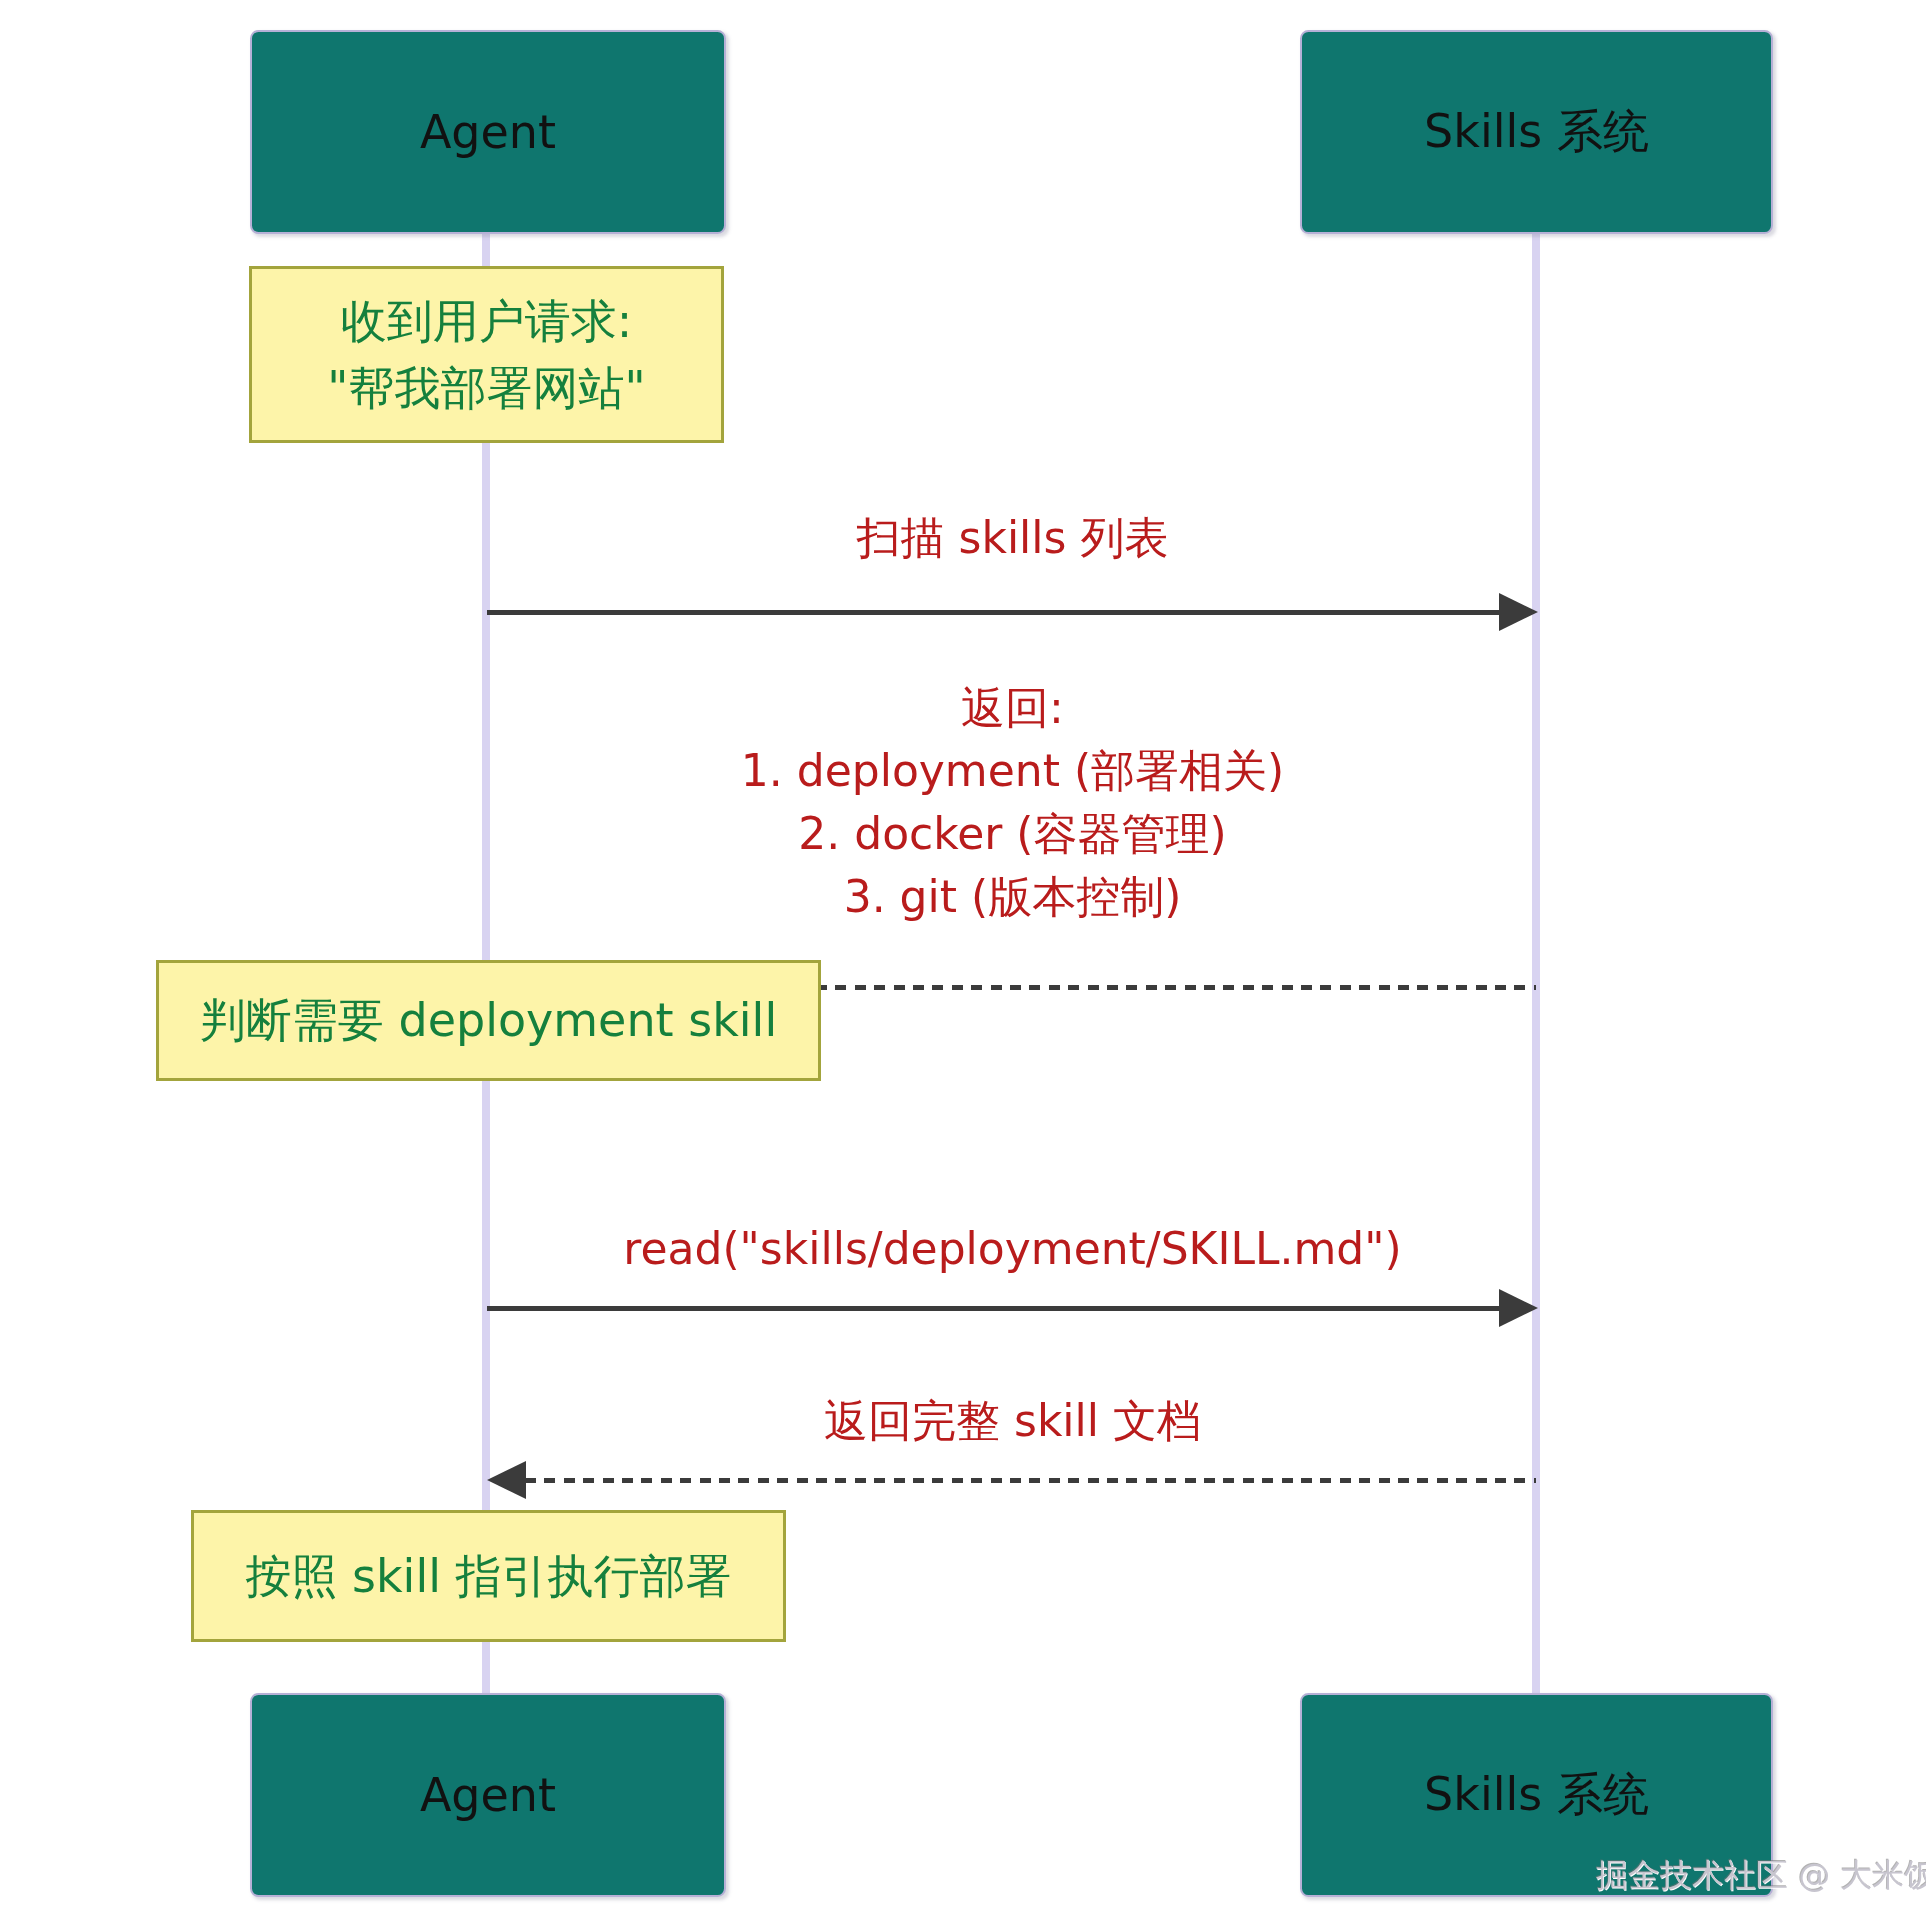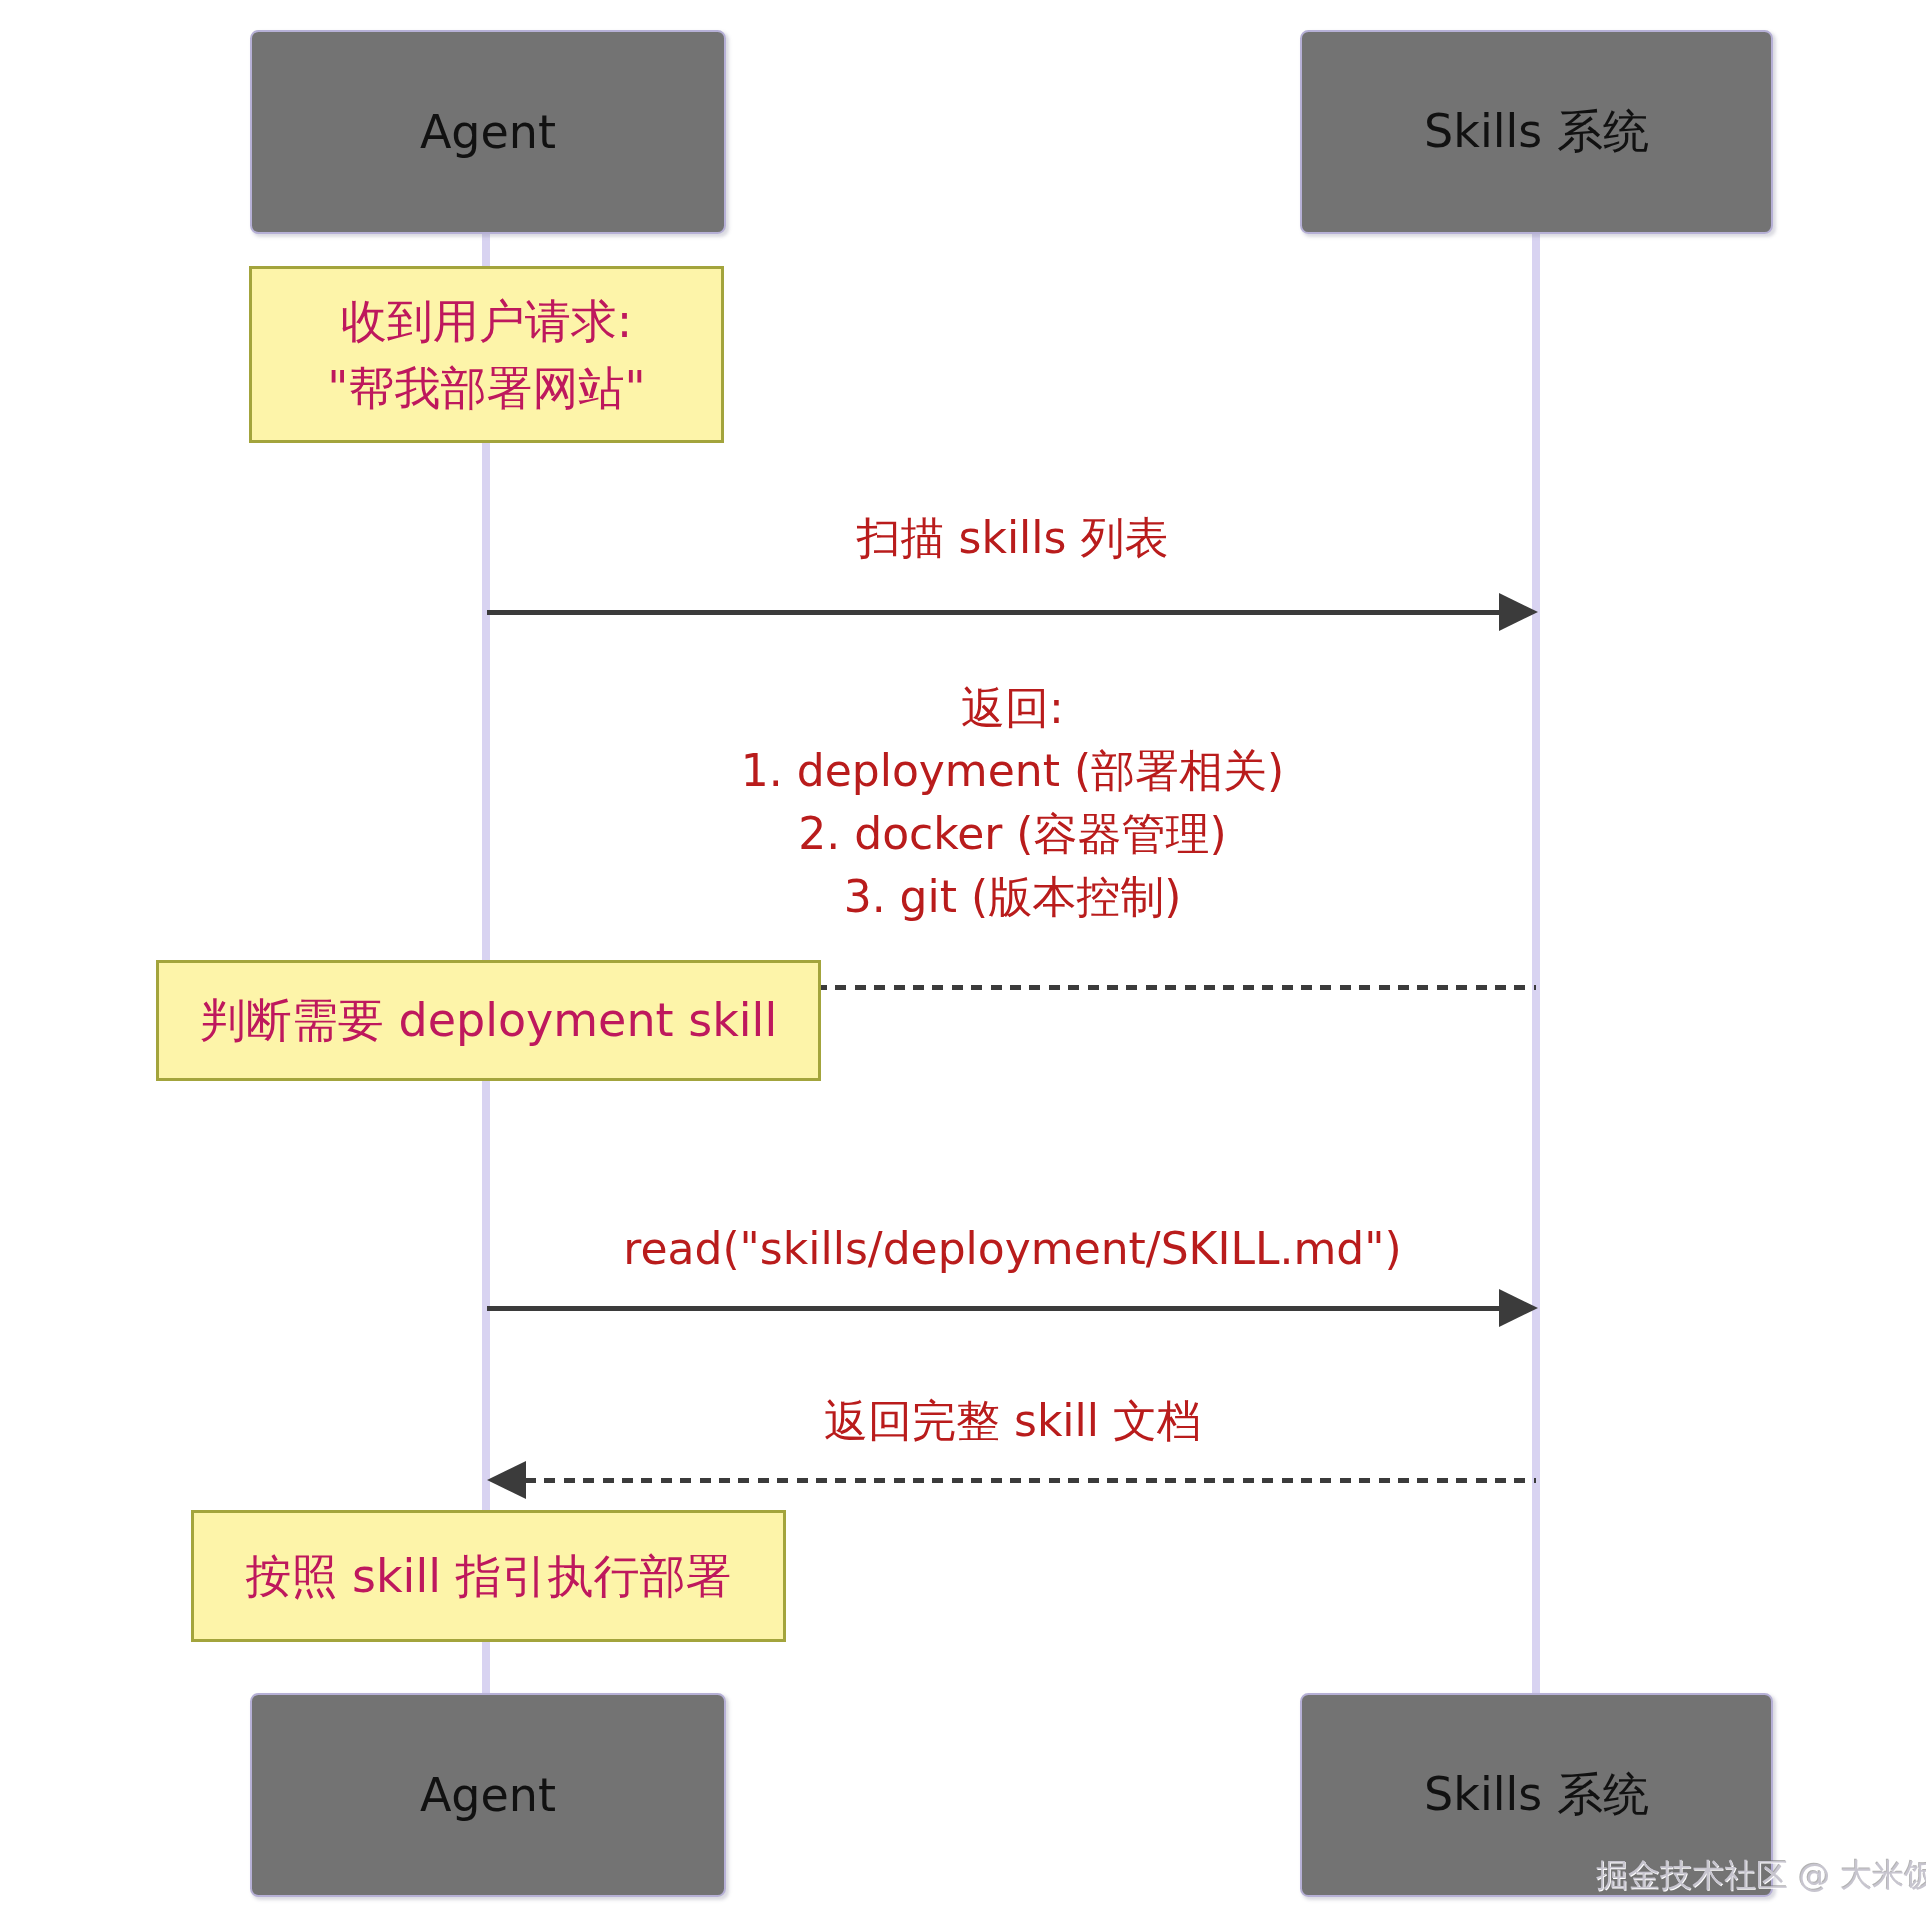--- a/index.html
+++ b/index.html
@@ -11,36 +11,36 @@
     overflow:hidden;
   }
   
   .lifeline{position:absolute;width:8.4px;background:#d8d3f1;z-index:1;}
   #ll-agent{left:482px;top:234px;height:1459px;}
   #ll-skills{left:1532px;top:234px;height:1459px;}
 
   
   .actor{
     position:absolute;height:204px;
-    background:#737373;border:2.5px solid #b6b0d6;border-radius:8.4px;
+    background:#0f766e;border:2.5px solid #b6b0d6;border-radius:8.4px;
     box-shadow:2.5px 2.5px 3.4px rgba(133,133,155,0.30);
     display:flex;align-items:center;justify-content:center;
     font-size:46px;color:#111111;z-index:3;box-sizing:border-box;
   }
   #actor-agent-top{left:250px;top:30px;width:476px;}
   #actor-skills-top{left:1300px;top:30px;width:473px;}
   #actor-agent-bottom{left:250px;top:1693px;width:476px;}
   #actor-skills-bottom{left:1300px;top:1693px;width:473px;}
 
   
   .note{
     position:absolute;
     background:#fdf4a9;border:3.4px solid #a3a43c;
     display:flex;flex-direction:column;align-items:center;justify-content:center;
-    font-size:46px;line-height:67px;color:#be185d;text-align:center;
+    font-size:46px;line-height:67px;color:#15803d;text-align:center;
     z-index:4;box-sizing:border-box;
   }
   #note-1{left:249px;top:266px;width:475px;height:177px;}
   #note-2{left:156px;top:960px;width:665px;height:121px;}
   #note-3{left:191px;top:1510px;width:595px;height:132px;}
 
   
   .msg-label{
     position:absolute;left:487px;width:1051px;
     text-align:center;font-size:44px;line-height:63px;color:#b91c1c;

